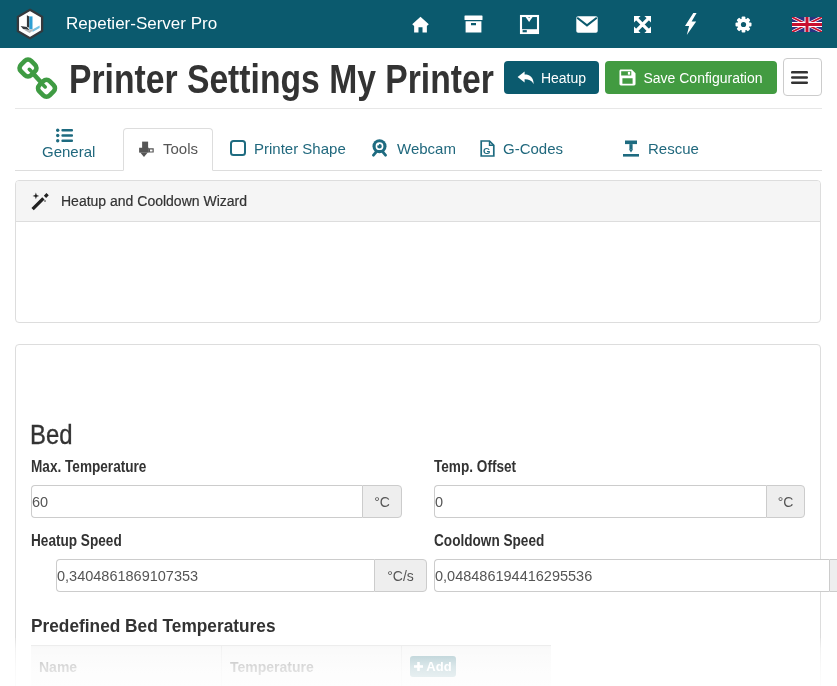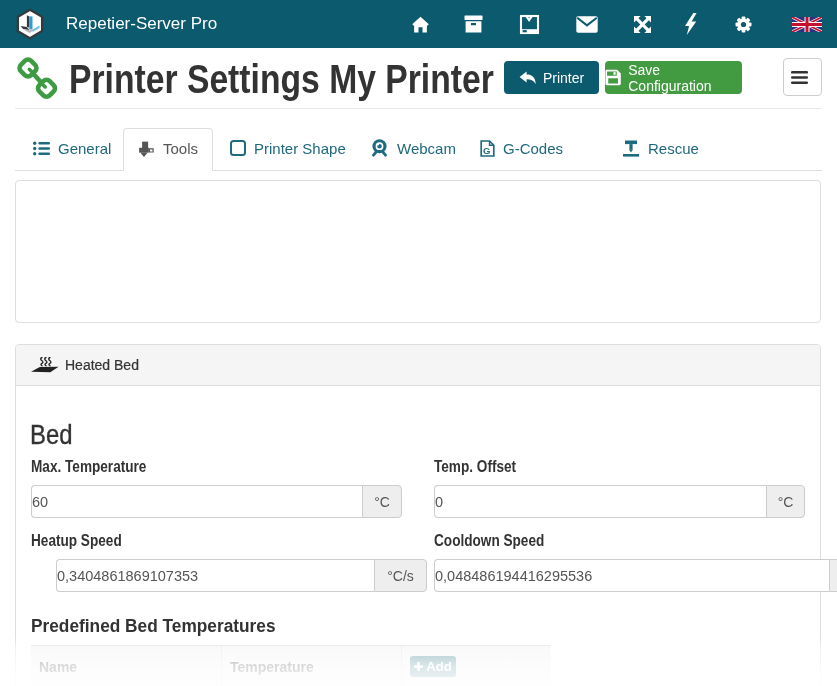--- a/index.html
+++ b/index.html
@@ -10,21 +10,21 @@
 
 #navbar { position:absolute; left:0; top:0; width:837px; height:48px; background:#0B5A6E; }
 #brand { position:absolute; left:66px; top:0; height:48px; line-height:48px; color:#fff; font-size:17px; font-weight:normal; }
 .navicon { position:absolute; top:0; height:48px; display:flex; align-items:center; justify-content:center; }
 
 
 #title { position:absolute; left:69px; top:59px; font-size:40px; line-height:1; font-weight:bold; color:#333; transform:scaleX(0.842); transform-origin:left top; white-space:nowrap; }
 #hdrborder { position:absolute; left:15px; top:108px; width:807px; border-top:1px solid #e7e7e7; }
 .btn { position:absolute; border-radius:4px; font-size:14px; display:flex; align-items:center; justify-content:center; color:#fff; }
 #btn-printer { left:504px; top:61px; width:95px; height:33px; background:#0B5A6E; }
-#btn-save { left:605px; top:61px; width:137px; height:33px; background:#429b41; }
+#btn-save { left:605px; top:61px; width:172px; height:33px; background:#429b41; }
 #btn-menu { left:783px; top:58px; width:39px; height:38px; background:#fff; border:1px solid #ccc; }
 .btn svg { margin-right:7px; }
 
 
 #tabsline { position:absolute; left:15px; top:170px; width:807px; border-top:1px solid #ddd; }
 .tab { position:absolute; top:128px; height:43px; display:flex; align-items:center; font-size:15px; color:#20687d; padding:0 15px 3px; }
 .tab svg { margin-right:8px; }
 #tab-active { position:absolute; left:123px; top:128px; width:90px; height:43px; background:#fff;
   border:1px solid #ddd; border-bottom:1px solid #fff; border-radius:4px 4px 0 0;
   display:flex; align-items:center; color:#555; font-size:15px; padding:0 14px 3px; z-index:3; }
@@ -159,40 +159,40 @@
   <line x1="29.2" y1="27.9" x2="31.2" y2="29.9" stroke="#3f9b43" stroke-width="3.6" stroke-linecap="round"></line>
 </svg>
 </div>
 <div id="title">Printer Settings My Printer</div>
 <div id="hdrborder"></div>
 
 <div class="btn" id="btn-printer">
 <svg width="17" height="14" viewBox="0 0 17 14" fill="#fff">
   <path d="M7.6 0.4 V3.6 C13 3.6 16.3 6.2 16.7 12.9 C14.2 9.1 11.3 8.2 7.6 8.3 V11.6 L0.6 6 Z"></path>
 </svg>
-<span>Printer</span>
+<span>Heatup</span>
   </div>
 <div class="btn" id="btn-save">
 <svg width="17" height="17" viewBox="0 0 18 18" fill="#fff">
   <path d="M0.5 2 C0.5 1.2 1.2 0.5 2 0.5 H13.5 L17.5 4.5 V16 C17.5 16.8 16.8 17.5 16 17.5 H2 C1.2 17.5 0.5 16.8 0.5 16 Z
            M2.3 2.3 V7 H13 V2.3 Z M3.6 9.8 V15.7 H14.4 V9.8 Z" fill-rule="evenodd"></path>
   <rect x="9.4" y="3" width="2.4" height="3" fill="#fff"></rect>
 </svg>
 <span>Save Configuration</span>
   </div>
 <div class="btn" id="btn-menu">
 <svg width="17" height="13" viewBox="0 0 17 13" fill="#333">
   <rect x="0" y="0" width="17" height="2.6" rx="1.2"></rect>
   <rect x="0" y="5.2" width="17" height="2.6" rx="1.2"></rect>
   <rect x="0" y="10.4" width="17" height="2.6" rx="1.2"></rect>
 </svg>
 </div>
 
 <div id="tabsline"></div>
-<div class="tab" style="left:18px;">
+<div class="tab" style="left:27px;flex-direction:column;">
 <svg width="17" height="15" viewBox="0 0 17 15" fill="#1e6b80">
   <circle cx="1.7" cy="2.2" r="1.7"></circle>
       <circle cx="1.7" cy="7.5" r="1.7"></circle>
       <circle cx="1.7" cy="12.8" r="1.7"></circle>
   <rect x="5.4" y="1" width="11.6" height="2.5" rx="1"></rect>
   <rect x="5.4" y="6.3" width="11.6" height="2.5" rx="1"></rect>
   <rect x="5.4" y="11.6" width="11.6" height="2.5" rx="1"></rect>
 </svg>
 <span>General</span>
   </div>
@@ -232,34 +232,31 @@
 <svg width="18" height="17" viewBox="0 0 18 17" fill="#1e6b80">
   <rect x="3" y="0.5" width="12" height="3.6"></rect>
   <rect x="7.4" y="4.1" width="3.2" height="5.2"></rect>
   <polygon points="6.9,9.3 11.1,9.3 9,12.4"></polygon>
   <rect x="1" y="14" width="16" height="2.6"></rect>
 </svg>
 <span>Rescue</span>
   </div>
 
 <div class="panel" id="panel1">
+  <div class="phead">
+    <svg width="18" height="21" viewBox="0 0 18 21">
+      <path d="M1.6 18.2 L12.4 7.4 M14 5.8 L16.6 3.2" stroke="#222" stroke-width="3.3"></path>
+      <path d="M4.9 1.6 L5.7 4.1 L8.2 4.9 L5.7 5.7 L4.9 8.2 L4.1 5.7 L1.6 4.9 L4.1 4.1 Z" fill="#222"></path>
+      <rect x="13.2" y="9.2" width="1.6" height="1.6" fill="#666"></rect>
+    </svg>
+    <span>Heatup and Cooldown Wizard</span>
+  </div>
 </div>
 
 <div class="panel" id="panel2">
-  <div class="phead">
-    <svg width="28" height="16" viewBox="0 0 28 16">
-      <polygon points="8.8,10 27.6,9.8 19.3,15.2 0,14.8" fill="#222"></polygon>
-      <g stroke="#222" stroke-width="1.35" fill="none">
-        <path d="M11.5 0.6 C9.4 0.3 9.3 2.6 10.7 3.5 C12.2 4.5 12.3 5.7 10.9 6.4 C9.5 7.1 9.8 8.8 11.6 8.8"></path>
-        <path d="M15.5 0.6 C13.4 0.3 13.3 2.6 14.7 3.5 C16.2 4.5 16.3 5.7 14.9 6.4 C13.5 7.1 13.8 8.8 15.6 8.8"></path>
-        <path d="M19.5 0.6 C17.4 0.3 17.3 2.6 18.7 3.5 C20.2 4.5 20.3 5.7 18.9 6.4 C17.5 7.1 17.8 8.8 19.6 8.8"></path>
-      </g>
-    </svg>
-    <span>Heated Bed</span>
-  </div>
   <div id="bedh">Bed</div>
   <div class="lbl" style="left:14.5px; top:114px;">Max. Temperature</div>
   <div class="lbl" style="left:417.5px; top:114px;">Temp. Offset</div>
   <div class="igroup" style="left:15px; top:140px; width:371px;">
     <div class="ifield">60</div>
       <div class="iaddon" style="width:40px;">°C</div>
   </div>
   <div class="igroup" style="left:418px; top:140px; width:371px;">
     <div class="ifield">0</div>
       <div class="iaddon" style="width:39px;">°C</div>

